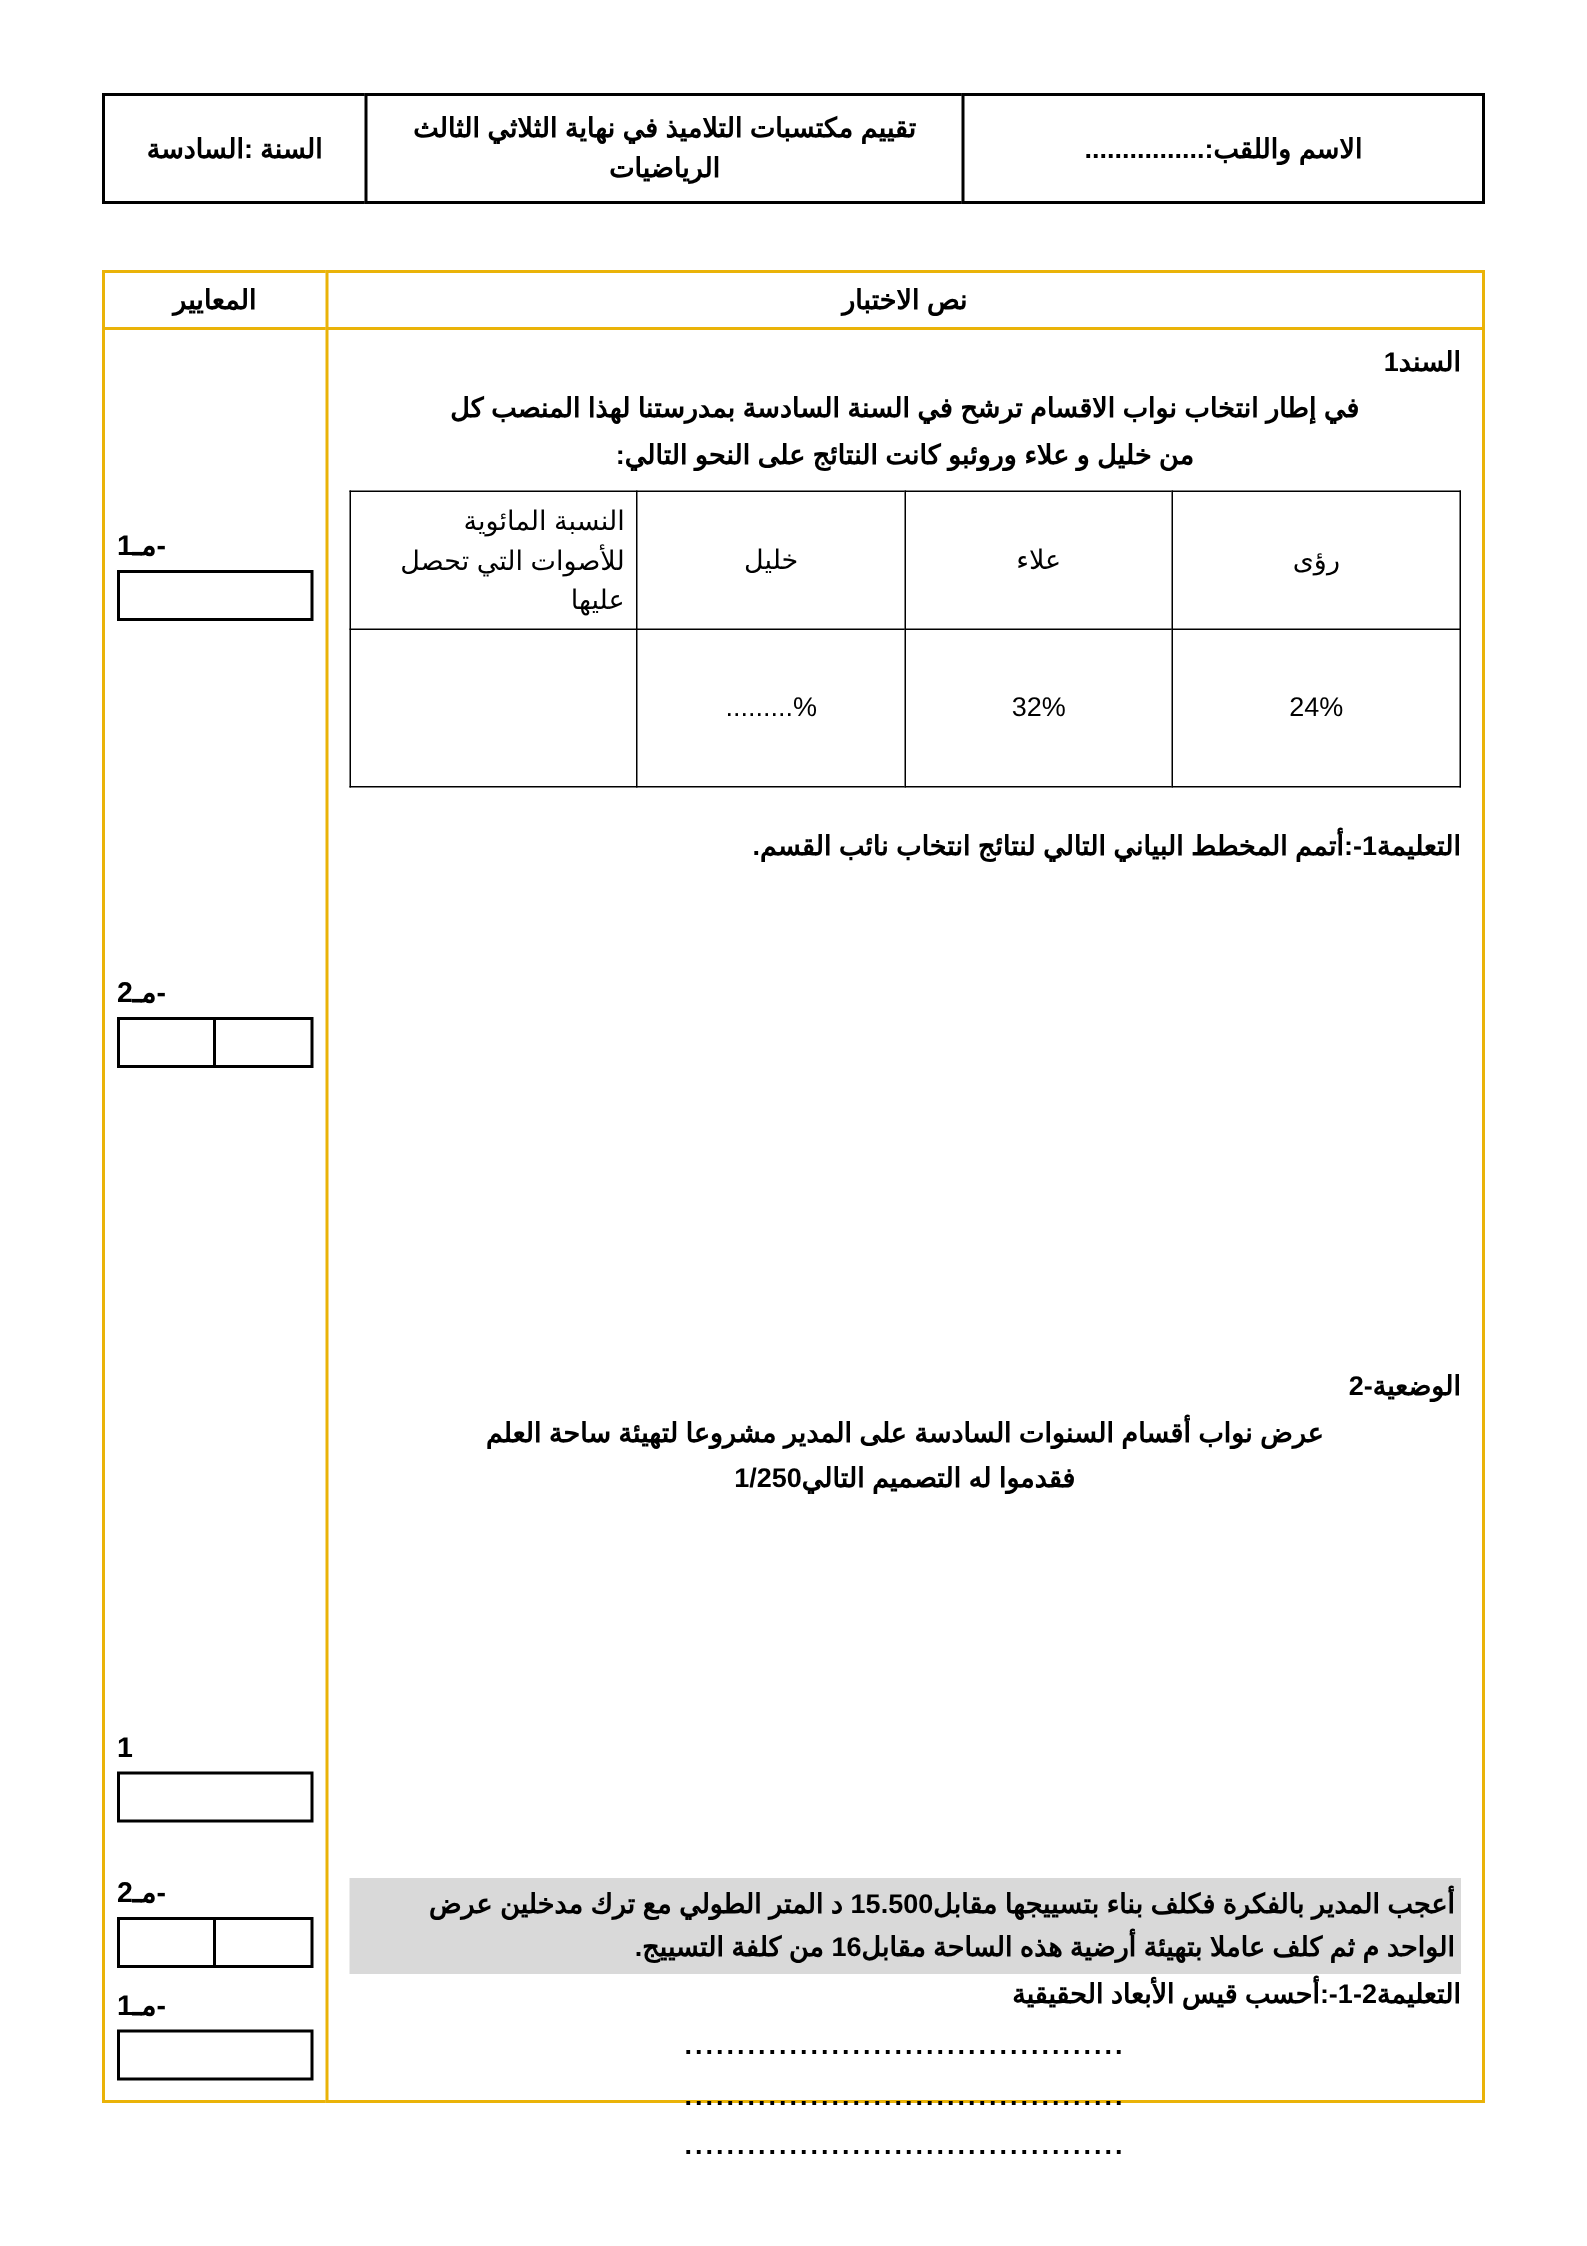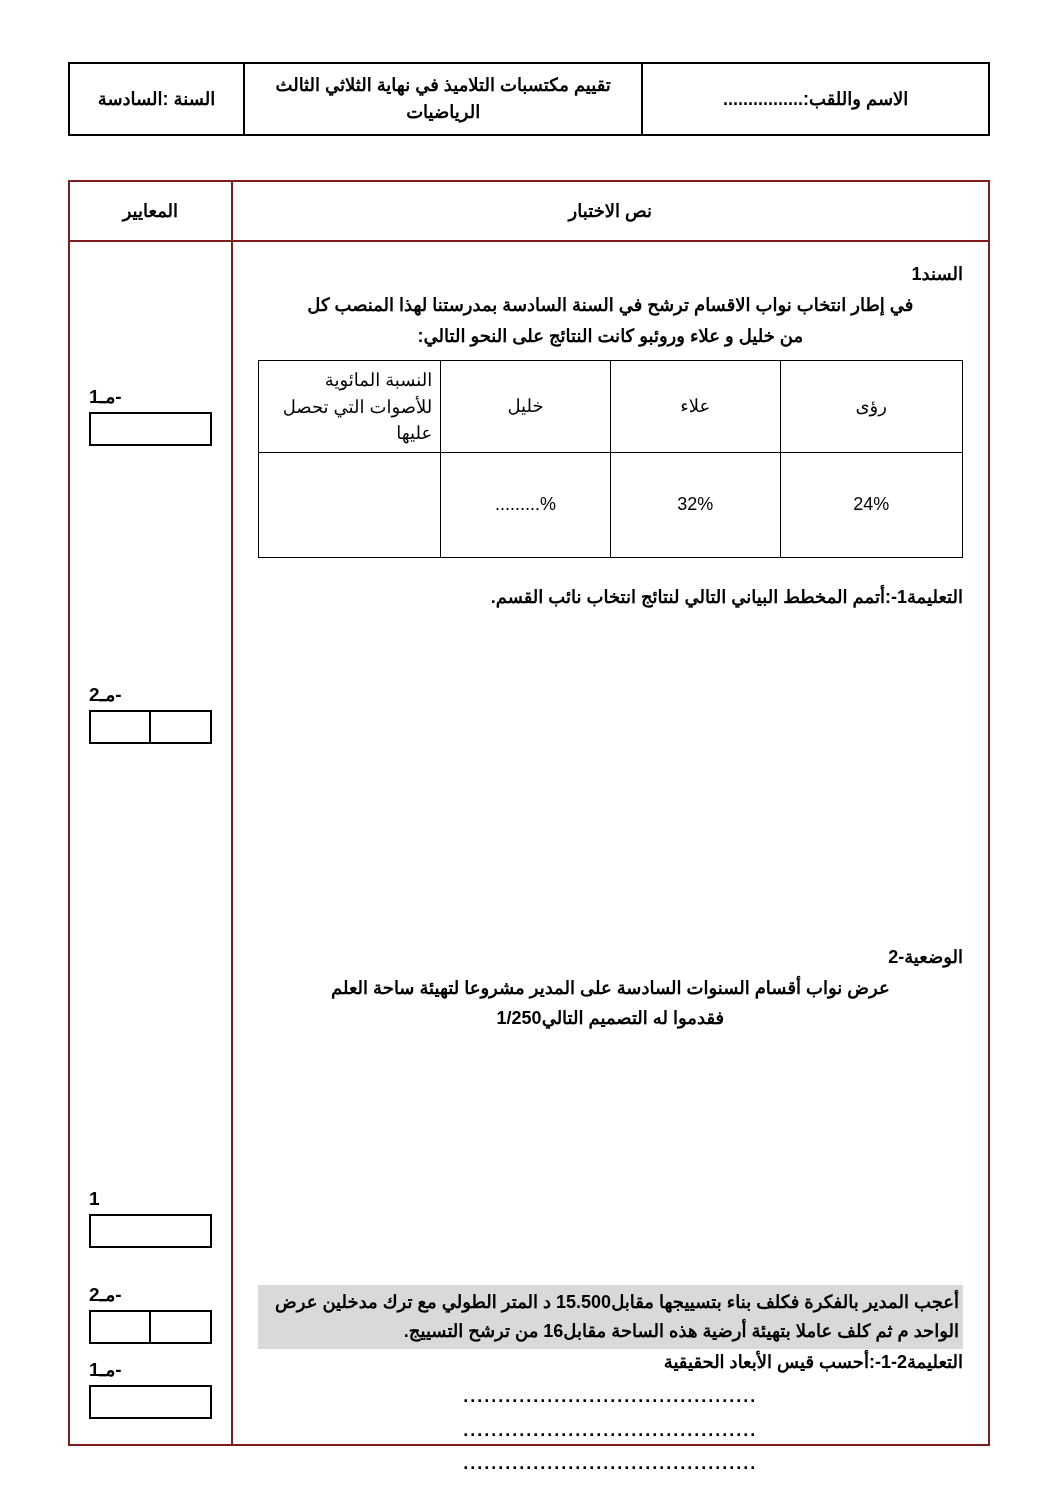--- a/index.html
+++ b/index.html
@@ -45,23 +45,23 @@
 
   .spacer-after-header { height: 44px; }
 
   
   table.body-table {
     width: 100%;
     border-collapse: collapse;
     table-layout: fixed;
   }
   table.body-table > tbody > tr > td {
-    border: 2px solid #7f1d1d;
+    border: 2px solid #eab308;
     vertical-align: top;
-    padding: 11px;
+    padding: 0;
   }
   td.col-criteria { width: 16%; }
   td.col-text { width: 84%; }
 
   .cell-head {
     text-align: center;
     font-weight: bold;
     font-size: 18px;
     padding: 7px 10px;
   }
@@ -234,21 +234,21 @@
 
             <div class="para">الوضعية-2</div>
             <div class="para loose">عرض نواب أقسام السنوات السادسة على المدير مشروعا لتهيئة ساحة العلم</div>
             <div class="para loose">فقدموا له التصميم التالي1/250</div>
 
             <div class="gap-plan"></div>
 
             <div class="highlight">
               <span>أعجب المدير بالفكرة فكلف بناء بتسييجها مقابل15.500 د المتر الطولي مع ترك</span>
               <span>مدخلين عرض الواحد م ثم كلف عاملا بتهيئة أرضية هذه الساحة مقابل16 من</span>
-              <span>ترشح التسييج.</span>
+              <span>كلفة التسييج.</span>
             </div>
 
             <div class="para">التعليمة2-1-:أحسب قيس الأبعاد الحقيقية</div>
 
             <div class="dots-line">..........................................</div>
             <div class="dots-line">..........................................</div>
             <div class="dots-line">..........................................</div>
 
           </div>
         </td>

